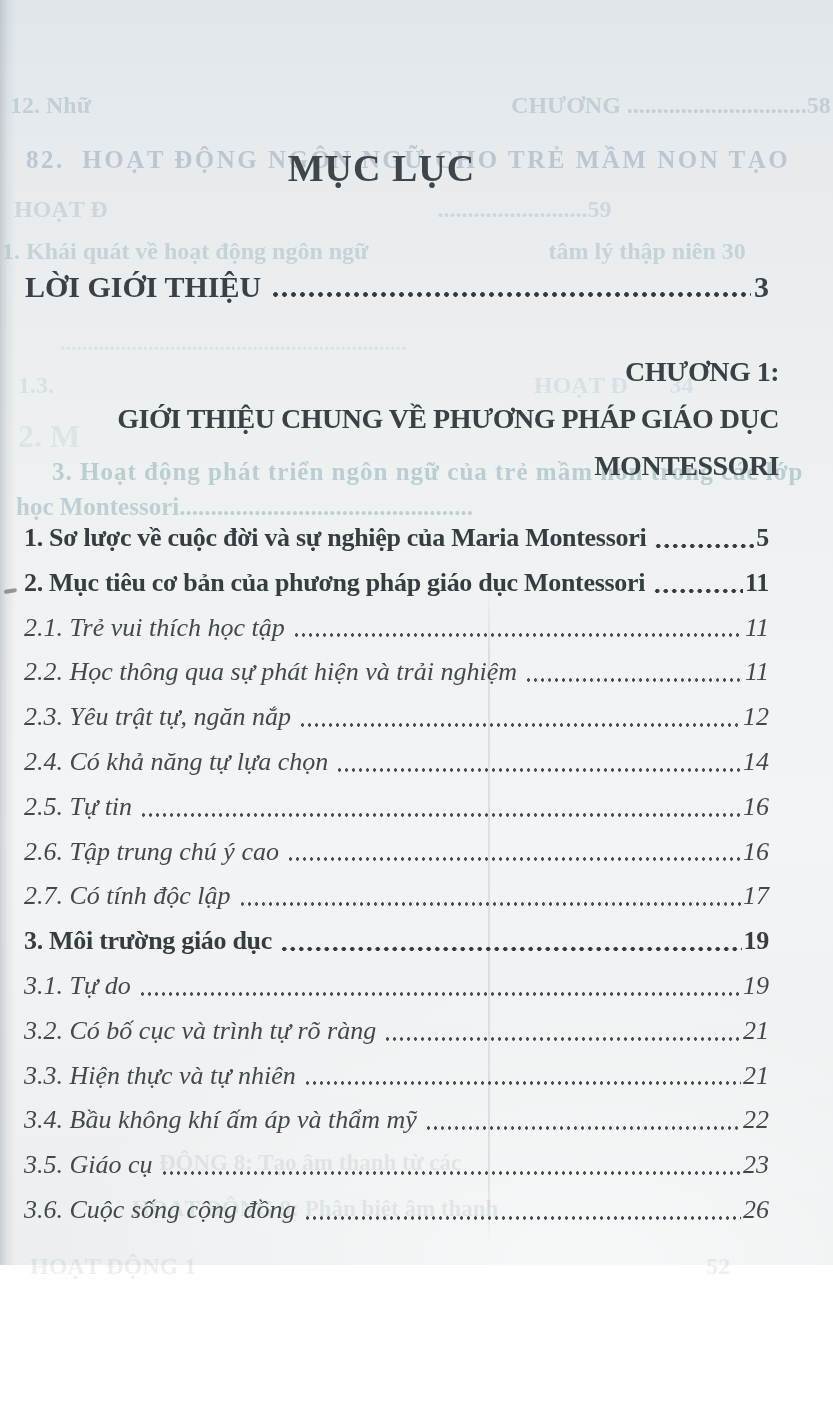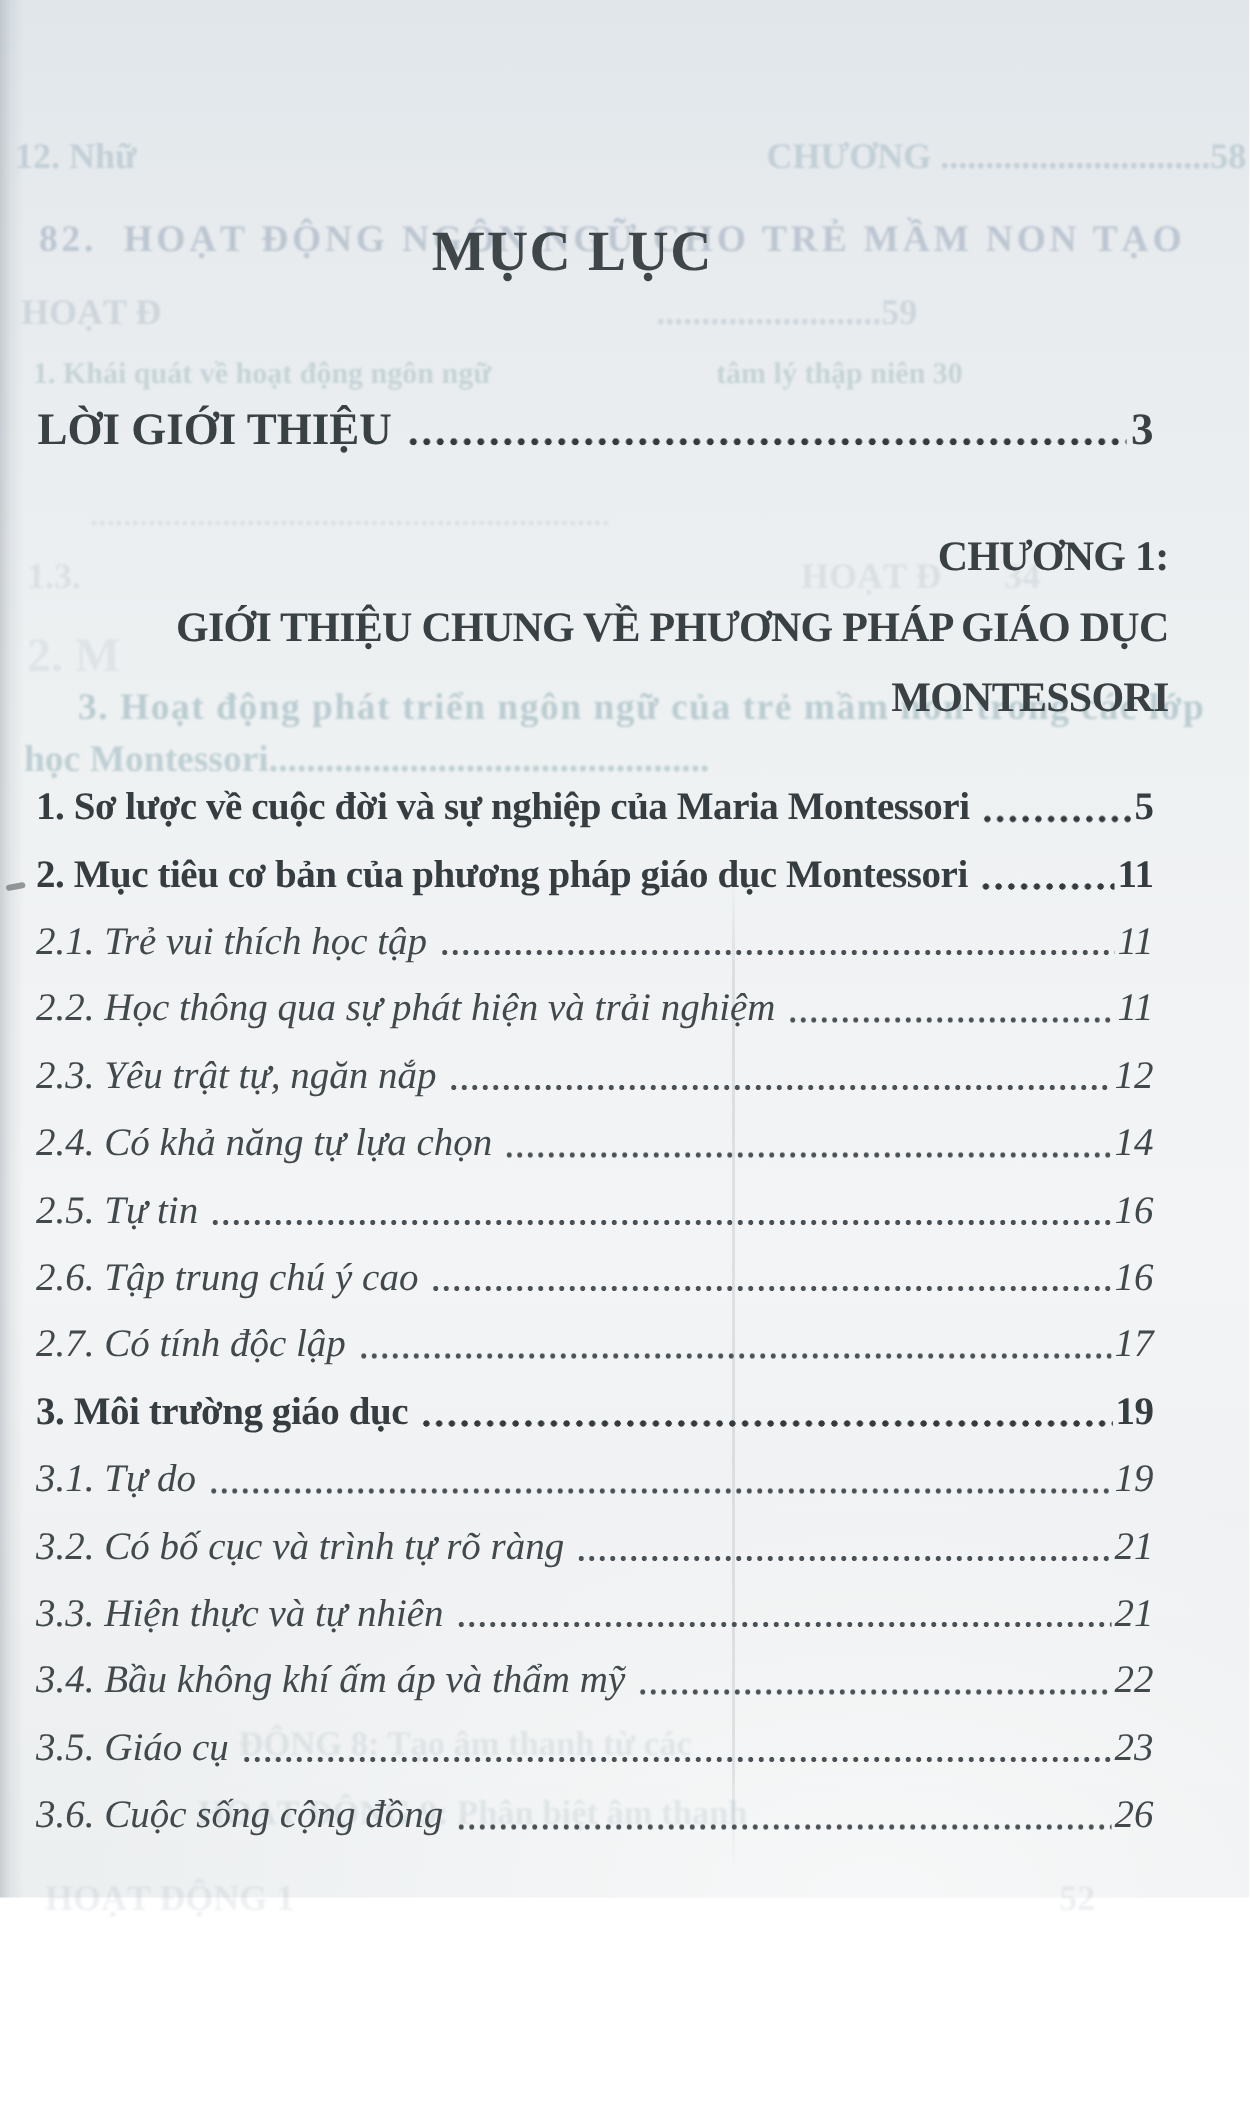--- a/index.html
+++ b/index.html
@@ -15,21 +15,21 @@
       linear-gradient(180deg, #e0e6ea 0%, #e7ebee 12%, #eef1f2 38%, #f3f4f5 66%, #eef0f1 88%, #ecEFF0 100%);
   }
   
   .ghost{
     position:absolute;white-space:pre;font-weight:bold;
     filter:blur(0.6px);pointer-events:none;
   }
   .gl0{top:92px;left:10px;font-size:24px;color:#8aa6b3;opacity:.38;}
   .gl1{top:146px;left:26px;font-size:25px;color:#8a9bb0;opacity:.45;letter-spacing:2.5px;}
   .gl2{top:196px;left:14px;font-size:24px;color:#93a3b2;opacity:.30;}
-  .gl3{top:238px;left:22px;font-size:20px;color:#82a3a8;opacity:.34;}
+  .gl3{top:238px;left:2px;font-size:24px;color:#82a3a8;opacity:.34;}
   .gl4{top:330px;left:60px;font-size:22px;color:#9aa8b2;opacity:.18;}
   .gl5{top:372px;left:18px;font-size:24px;color:#93a3b2;opacity:.20;}
   .gl6{top:418px;left:18px;font-size:32px;color:#93a3b2;opacity:.16;}
   .gl7{top:458px;left:52px;font-size:25px;color:#7da2ab;opacity:.45;letter-spacing:1px;}
   .gl8{top:493px;left:16px;font-size:25px;color:#7da2ab;opacity:.42;}
   .gl9{top:1150px;left:132px;font-size:23px;color:#7e98a0;opacity:.16;margin-left:27px;}
   .gl10{top:1196px;left:132px;font-size:23px;color:#7e98a0;opacity:.16;}
   .gl11{top:1253px;left:30px;font-size:24px;color:#8fa0ac;opacity:.16;}
   .crease{
     position:absolute;left:488px;top:585px;width:2px;height:660px;

